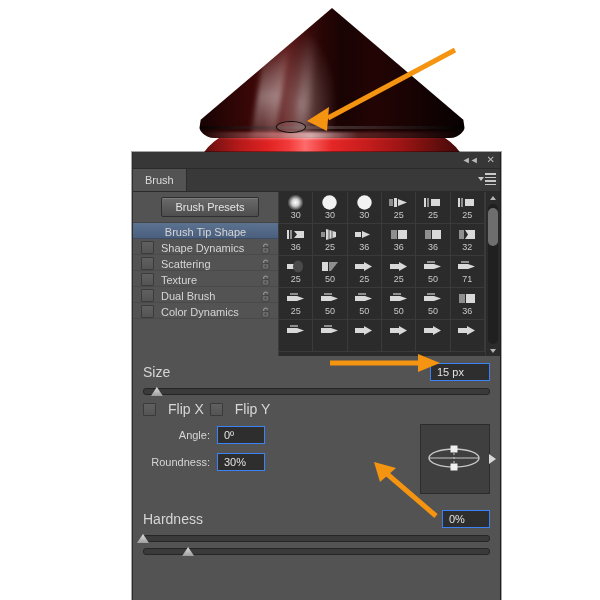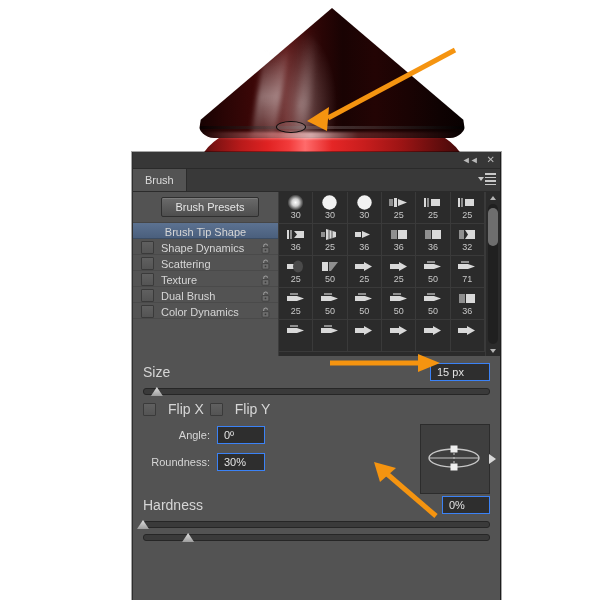--- a/index.html
+++ b/index.html
@@ -652,21 +652,21 @@
               <ellipse cx="33" cy="33" rx="25" ry="9" fill="none" stroke="#c6c6c6" stroke-width="1.4"></ellipse>
               <line x1="8" y1="33" x2="58" y2="33" stroke="#c6c6c6" stroke-width="1"></line>
               <line x1="33" y1="24" x2="33" y2="42" stroke="#c6c6c6" stroke-width="1" stroke-dasharray="2,2"></line>
               <rect x="29.5" y="20.5" width="7" height="7" fill="#efefef"></rect>
               <rect x="29.5" y="38.5" width="7" height="7" fill="#efefef"></rect>
             </svg>
             <span class="preview-arrow"></span>
           </div>
         </div>
 
-        <div class="ctl-row" style="margin-top:0;">
+        <div class="ctl-row" style="margin-top:14px;">
           <span class="ctl-label">Hardness</span>
           <span class="spacer"></span>
           <span class="field w46">0%</span>
         </div>
         <div class="slider">
           <div class="slider-track"></div>
           <div class="slider-knob" id="knob-hardness" style="left: calc(0% - 6px);"></div>
         </div>
 
         <div class="slider">

